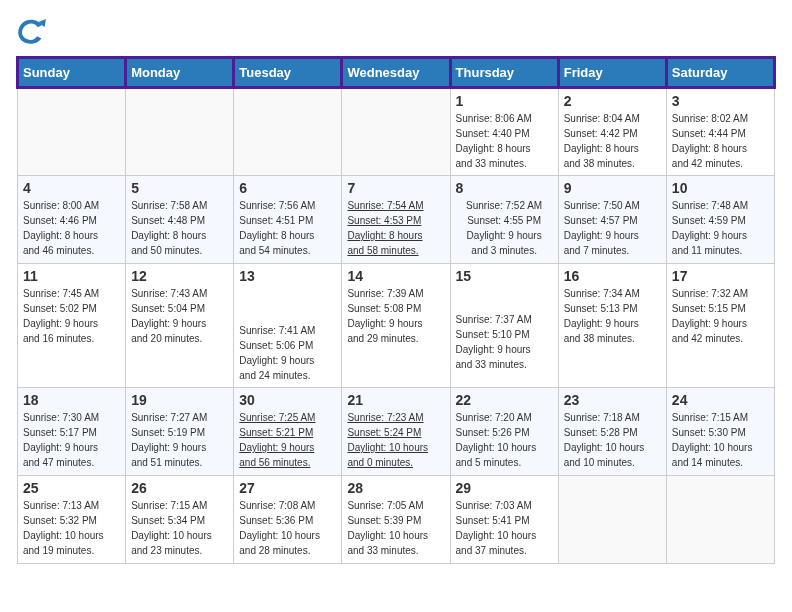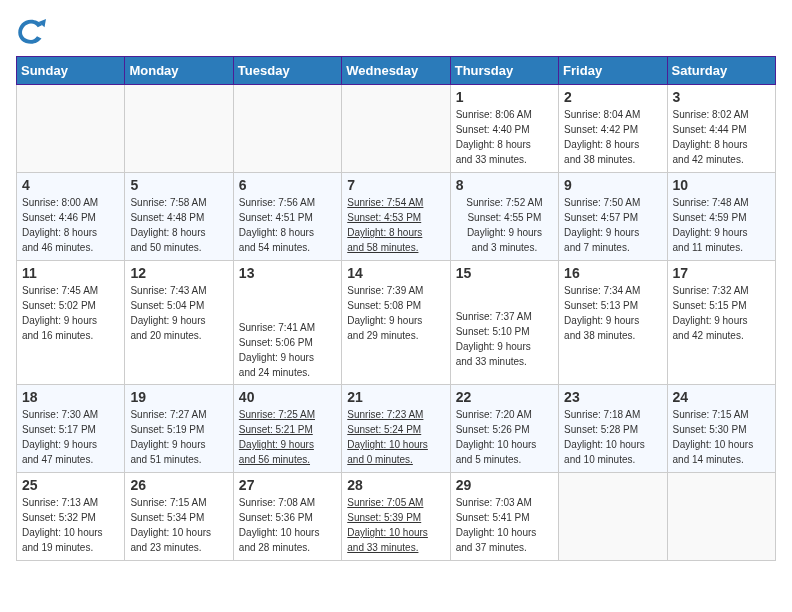--- a/index.html
+++ b/index.html
@@ -57,21 +57,21 @@
       border-collapse: collapse;
       table-layout: fixed;
     }
     .calendar thead th {
       background-color: #2b7bba;
       color: #fff;
       font-size: 13px;
       font-weight: bold;
       padding: 6px 4px;
       text-align: left;
-      border: 1px solid #4c1d95;
+      border: 3px solid #4c1d95;
     }
     .calendar tbody td {
       vertical-align: top;
       border: 1px solid #ccc;
       padding: 4px 5px;
       font-size: 10.5px;
       color: #333;
       height: 88px;
       background: #fff;
     }
@@ -265,21 +265,21 @@
 and 47 minutes.</div>
         </td>
         <td>
           <span class="day-num">19</span>
           <div class="day-detail" style="white-space: pre-line;">Sunrise: 7:27 AM
 Sunset: 5:19 PM
 Daylight: 9 hours
 and 51 minutes.</div>
         </td>
         <td>
-          <span class="day-num">40</span>
+          <span class="day-num">30</span>
           <div class="day-detail" style="white-space: pre-line; text-decoration: underline;">Sunrise: 7:25 AM
 Sunset: 5:21 PM
 Daylight: 9 hours
 and 56 minutes.</div>
         </td>
         <td>
           <span class="day-num">21</span>
           <div class="day-detail" style="white-space: pre-line; text-decoration: underline;">Sunrise: 7:23 AM
 Sunset: 5:24 PM
 Daylight: 10 hours
@@ -324,21 +324,21 @@
         </td>
         <td>
           <span class="day-num">27</span>
           <div class="day-detail" style="white-space: pre-line;">Sunrise: 7:08 AM
 Sunset: 5:36 PM
 Daylight: 10 hours
 and 28 minutes.</div>
         </td>
         <td>
           <span class="day-num">28</span>
-          <div class="day-detail" style="white-space: pre-line; text-decoration: underline;">Sunrise: 7:05 AM
+          <div class="day-detail" style="white-space: pre-line;">Sunrise: 7:05 AM
 Sunset: 5:39 PM
 Daylight: 10 hours
 and 33 minutes.</div>
         </td>
         <td>
           <span class="day-num">29</span>
           <div class="day-detail" style="white-space: pre-line;">Sunrise: 7:03 AM
 Sunset: 5:41 PM
 Daylight: 10 hours
 and 37 minutes.</div>

